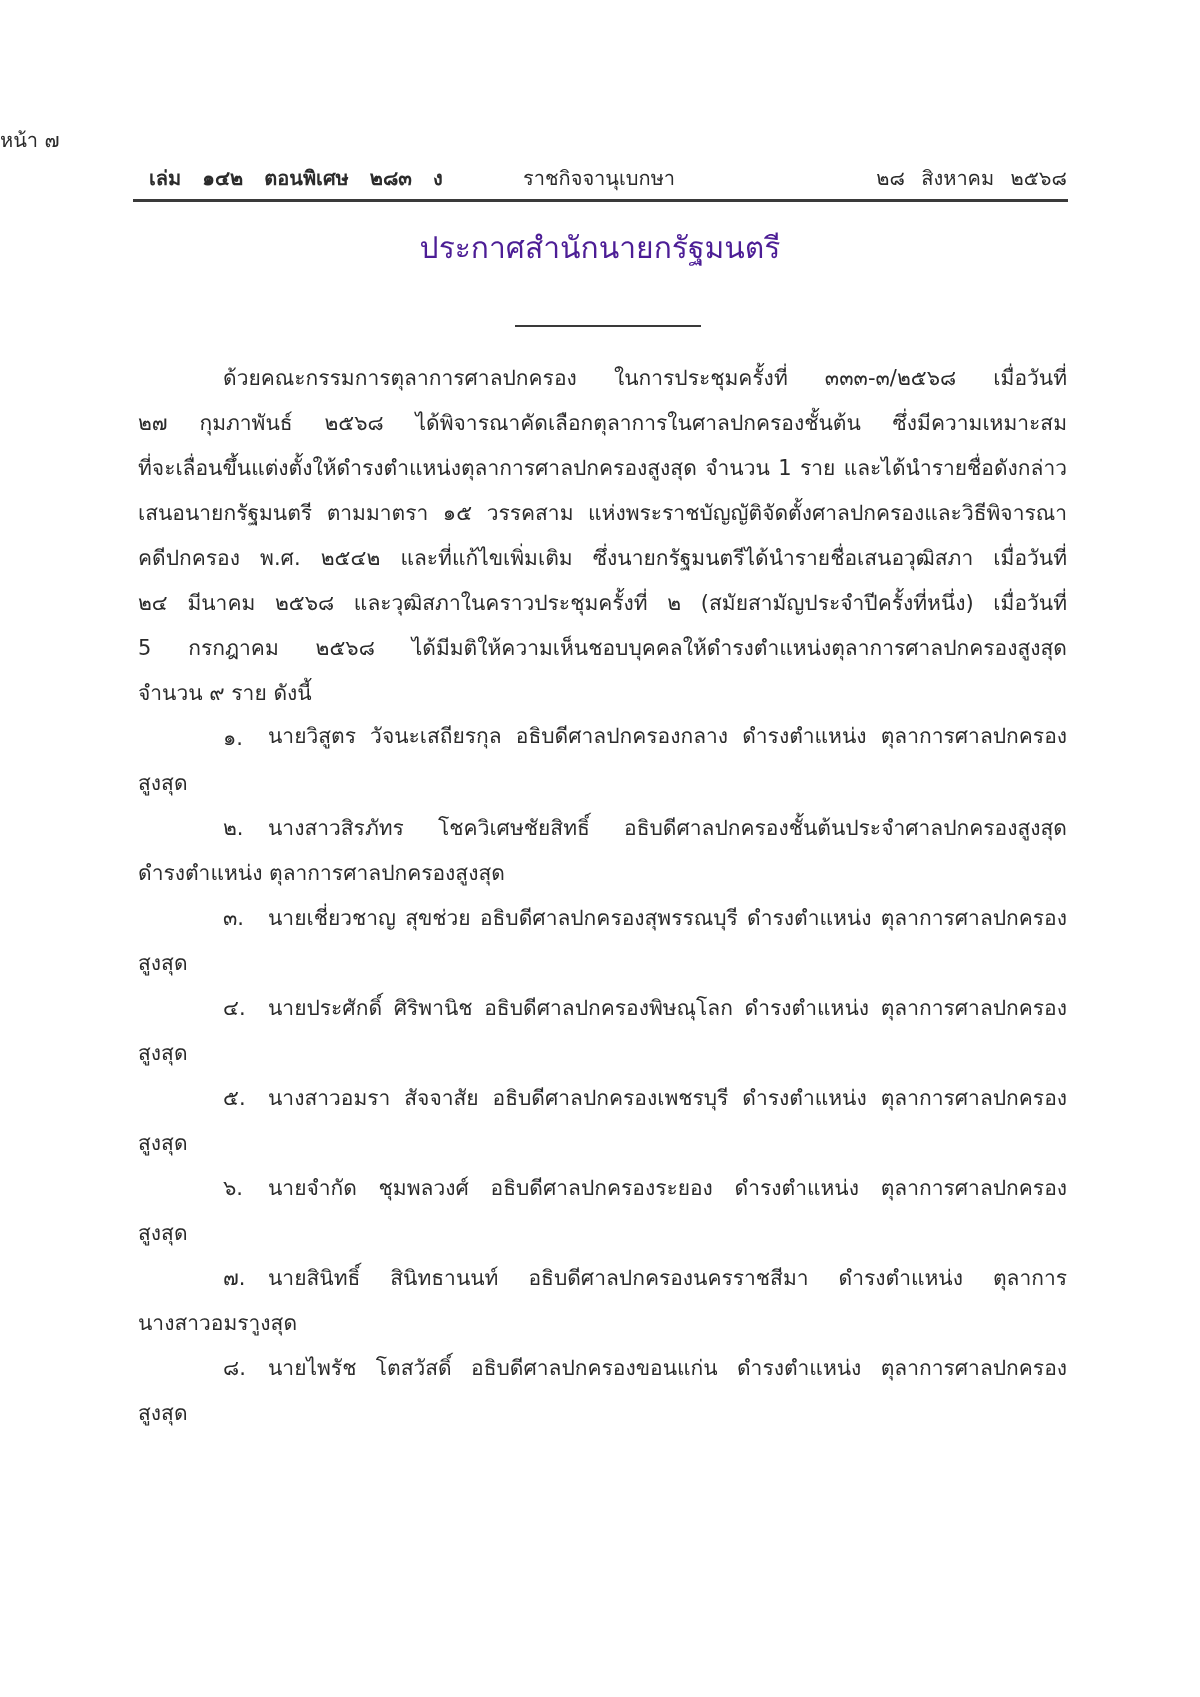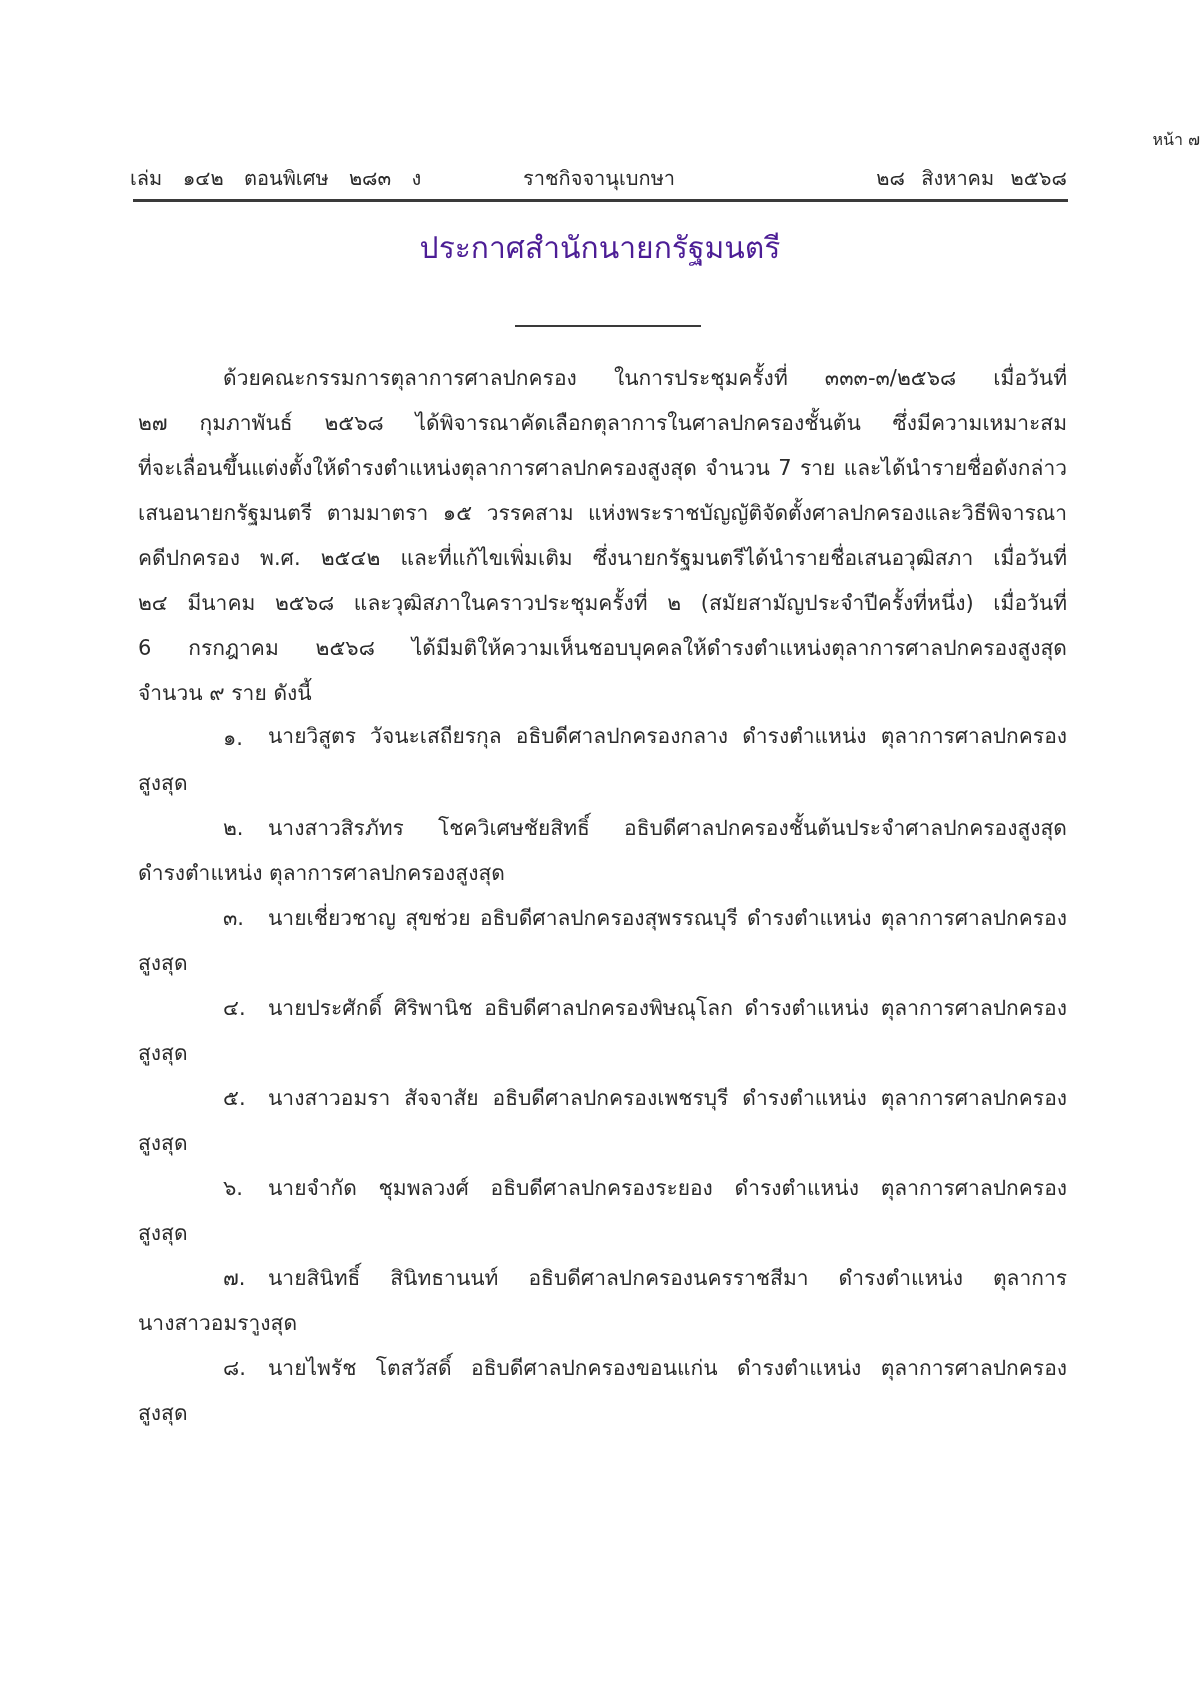--- a/index.html
+++ b/index.html
@@ -1,22 +1,22 @@
 <!DOCTYPE html>
 <html><head>
   <meta charset="utf-8">
   <style>
     html, body { margin: 0; padding: 0; background: #ffffff; }
     body { width: 1200px; height: 1697px; position: relative; overflow: hidden;
            font-family: "DejaVu Sans", "Liberation Sans", sans-serif; color: #2b2b2b; }
     .page { position: absolute; left: 0; top: 0; width: 1200px; height: 1697px; background: #fff; }
-    .page-no { position: absolute; left: 0; width: 1200px; top: 126px; text-align: right;
-               font-size: 16px; line-height: 28px; }
+    .page-no { position: absolute; left: 0; width: 1200px; top: 126px; text-align: left;
+               font-size: 20px; line-height: 28px; }
     .hdr { position: absolute; top: 164px; height: 28px; font-size: 20px; line-height: 28px; white-space: nowrap; }
-    .hdr-left { left: 130px; word-spacing: 14px; }
+    .hdr-left { left: 149px; word-spacing: 14px; font-weight: bold; }
     .hdr-mid { left: 523px; }
     .hdr-right { right: 133px; word-spacing: 10px; text-align: center; }
     .rule-top { position: absolute; left: 133px; width: 935px; top: 199px; height: 3px; background: #3a3a3a; }
     .title { position: absolute; left: 0; width: 1200px; top: 228px; text-align: center;
              font-size: 30px; line-height: 40px; color: #4c1d95; }
     .subject { position: absolute; left: 0; width: 1200px; top: 275px; text-align: center;
                font-size: 22px; line-height: 32px; }
     .rule-mid { position: absolute; left: 515px; width: 186px; top: 325px; height: 2px; background: #3a3a3a; }
     .line { position: absolute; height: 34px; font-size: 21px; line-height: 34px; white-space: nowrap; }
     .just { text-align: justify; text-align-last: justify; white-space: normal; overflow: hidden; }
@@ -31,25 +31,25 @@
   <div class="hdr hdr-left">เล่ม ๑๔๒ ตอนพิเศษ ๒๘๓ ง</div>
   <div class="hdr hdr-mid">ราชกิจจานุเบกษา</div>
   <div class="hdr hdr-right">๒๘ สิงหาคม ๒๕๖๘</div>
   <div class="rule-top"></div>
 
   <div class="title">ประกาศสำนักนายกรัฐมนตรี</div>
   <div class="rule-mid"></div>
 
   <div class="line just" style="left:223px; width:844px; top:361px;">ด้วยคณะกรรมการตุลาการศาลปกครอง ในการประชุมครั้งที่ ๓๓๓-๓/๒๕๖๘ เมื่อวันที่</div>
   <div class="line just" style="left:138px; width:929px; top:406px;">๒๗ กุมภาพันธ์ ๒๕๖๘ ได้พิจารณาคัดเลือกตุลาการในศาลปกครองชั้นต้น ซึ่งมีความเหมาะสม</div>
-  <div class="line just" style="left:138px; width:929px; top:451px;">ที่จะเลื่อนขึ้นแต่งตั้งให้ดำรงตำแหน่งตุลาการศาลปกครองสูงสุด จำนวน 7 ราย และได้นำรายชื่อดังกล่าว</div>
+  <div class="line just" style="left:138px; width:929px; top:451px;">ที่จะเลื่อนขึ้นแต่งตั้งให้ดำรงตำแหน่งตุลาการศาลปกครองสูงสุด จำนวน 1 ราย และได้นำรายชื่อดังกล่าว</div>
   <div class="line just" style="left:138px; width:929px; top:496px;">เสนอนายกรัฐมนตรี ตามมาตรา ๑๕ วรรคสาม แห่งพระราชบัญญัติจัดตั้งศาลปกครองและวิธีพิจารณา</div>
   <div class="line just" style="left:138px; width:929px; top:541px;">คดีปกครอง พ.ศ. ๒๕๔๒ และที่แก้ไขเพิ่มเติม ซึ่งนายกรัฐมนตรีได้นำรายชื่อเสนอวุฒิสภา เมื่อวันที่</div>
   <div class="line just" style="left:138px; width:929px; top:586px;">๒๔ มีนาคม ๒๕๖๘ และวุฒิสภาในคราวประชุมครั้งที่ ๒ (สมัยสามัญประจำปีครั้งที่หนึ่ง) เมื่อวันที่</div>
-  <div class="line just" style="left:138px; width:929px; top:631px;">6 กรกฎาคม ๒๕๖๘ ได้มีมติให้ความเห็นชอบบุคคลให้ดำรงตำแหน่งตุลาการศาลปกครองสูงสุด</div>
+  <div class="line just" style="left:138px; width:929px; top:631px;">5 กรกฎาคม ๒๕๖๘ ได้มีมติให้ความเห็นชอบบุคคลให้ดำรงตำแหน่งตุลาการศาลปกครองสูงสุด</div>
   <div class="line" style="left:138px; top:676px;">จำนวน ๙ ราย ดังนี้</div>
 
   <div>
     <div>
       <span class="line" style="left:223px; top:721px;">๑.</span>
       <span class="line just" style="left:268px; width:799px; top:721px;font-family:Liberation Mono, monospace;">นายวิสูตร วัจนะเสถียรกุล อธิบดีศาลปกครองกลาง ดำรงตำแหน่ง ตุลาการศาลปกครอง</span>
       <span class="line" style="left:138px; top:766px;">สูงสุด</span>
     </div>
     <div>
       <span class="line" style="left:223px; top:811px;">๒.</span>

